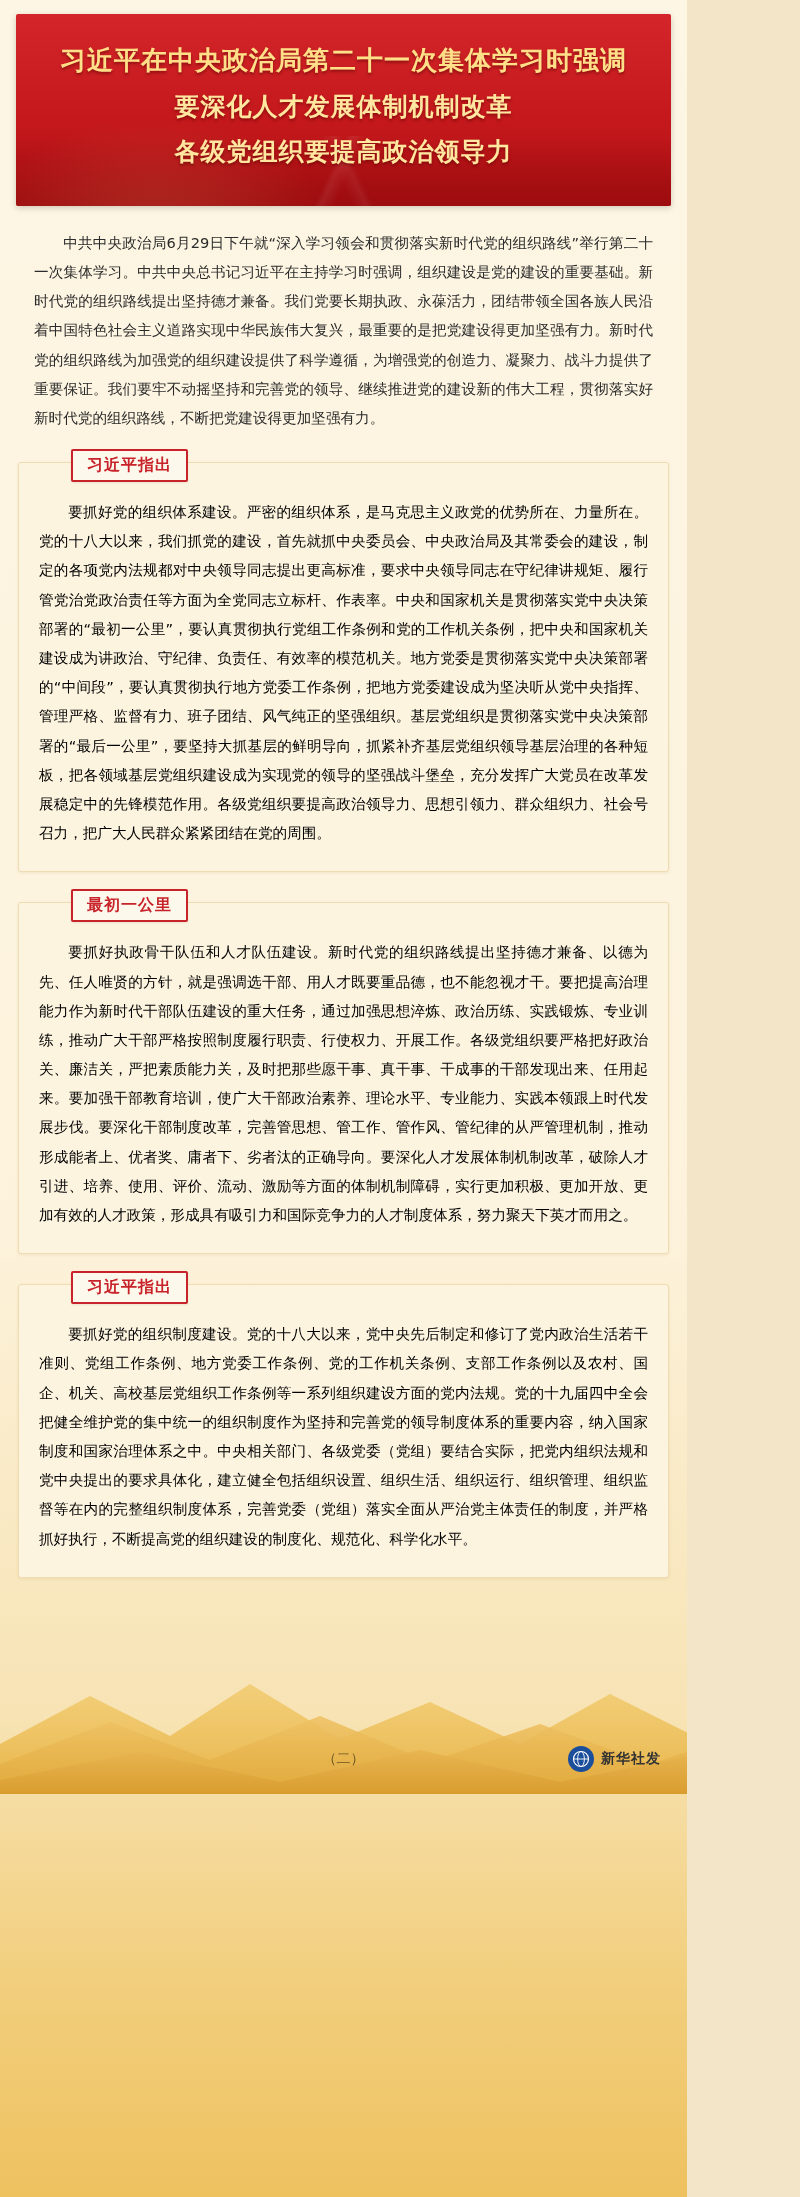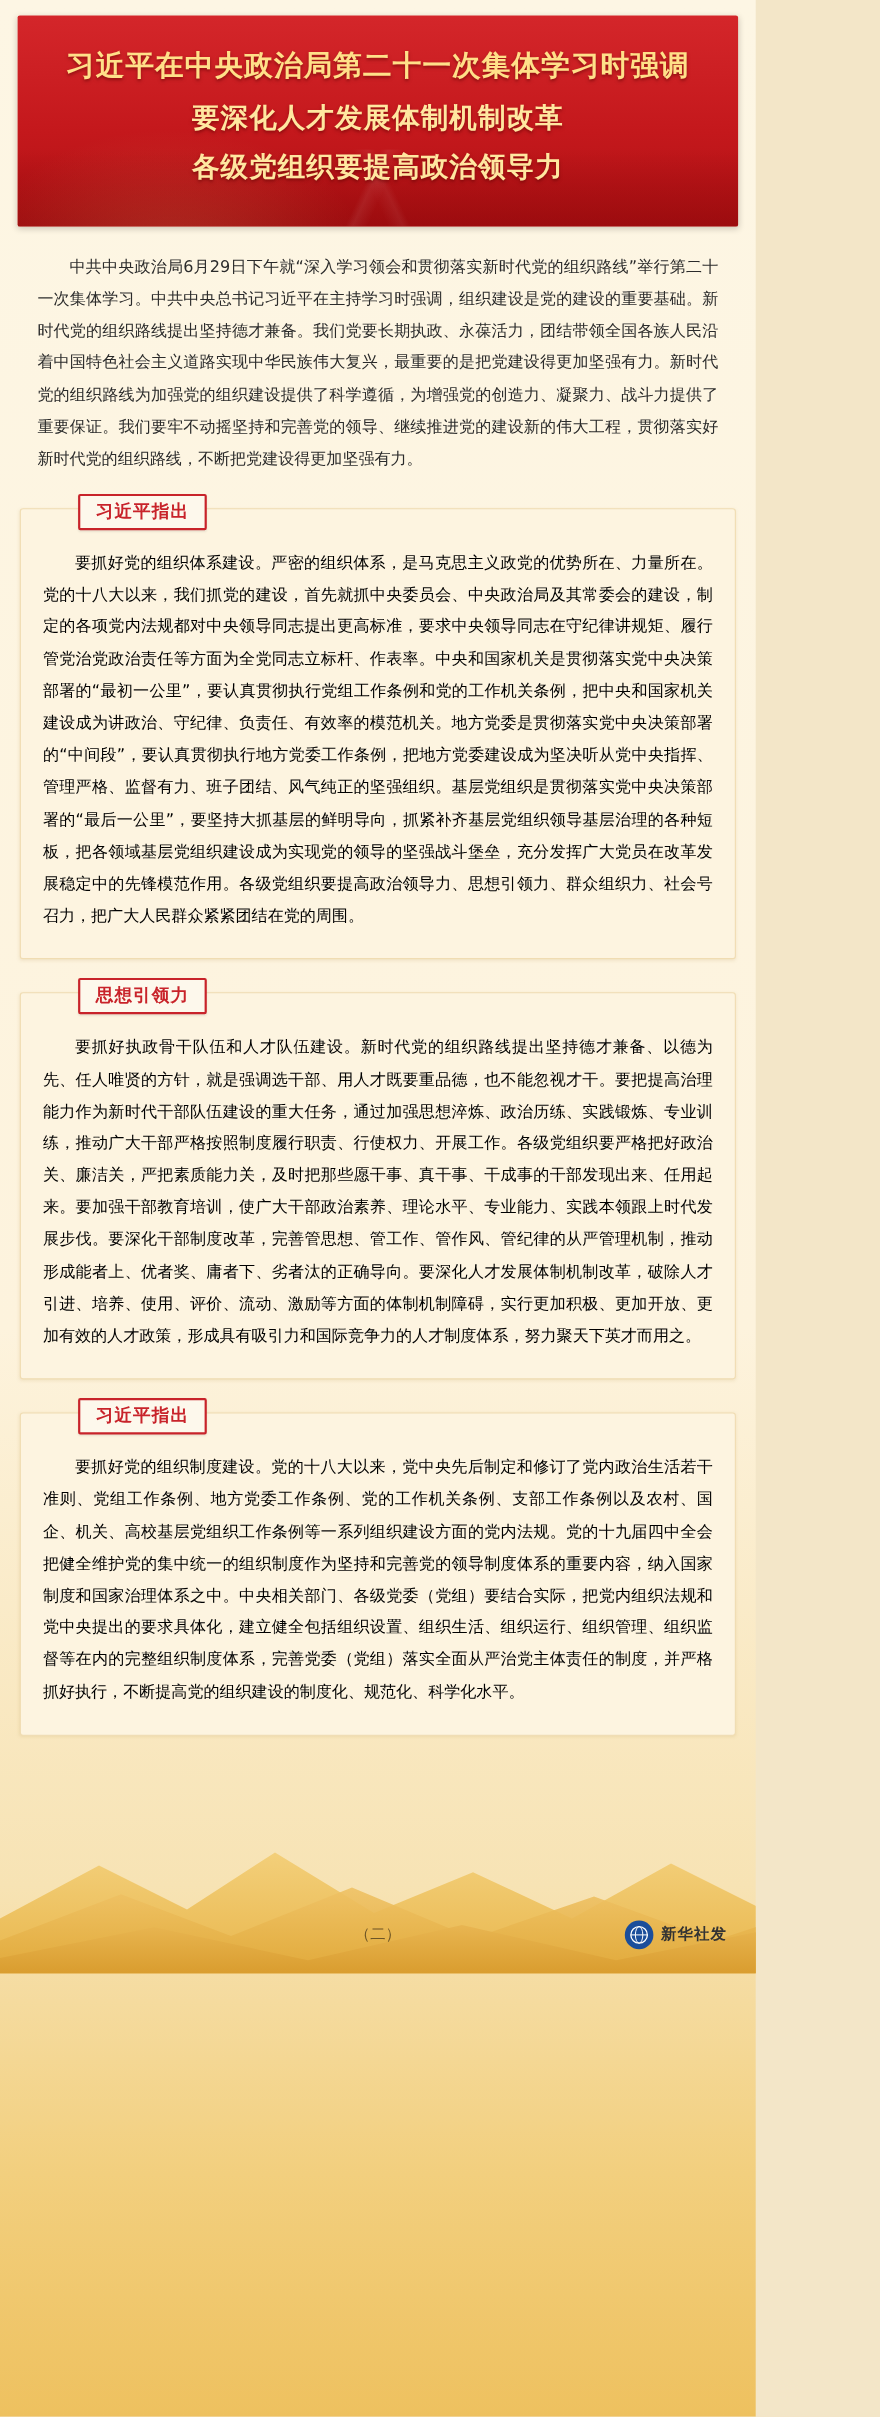--- a/index.html
+++ b/index.html
@@ -139,21 +139,21 @@
   </div>
 
   <div class="lead">中共中央政治局6月29日下午就“深入学习领会和贯彻落实新时代党的组织路线”举行第二十一次集体学习。中共中央总书记习近平在主持学习时强调，组织建设是党的建设的重要基础。新时代党的组织路线提出坚持德才兼备。我们党要长期执政、永葆活力，团结带领全国各族人民沿着中国特色社会主义道路实现中华民族伟大复兴，最重要的是把党建设得更加坚强有力。新时代党的组织路线为加强党的组织建设提供了科学遵循，为增强党的创造力、凝聚力、战斗力提供了重要保证。我们要牢不动摇坚持和完善党的领导、继续推进党的建设新的伟大工程，贯彻落实好新时代党的组织路线，不断把党建设得更加坚强有力。</div>
 
   <div class="section">
     <div class="section-tag">习近平指出</div>
     <p>要抓好党的组织体系建设。严密的组织体系，是马克思主义政党的优势所在、力量所在。党的十八大以来，我们抓党的建设，首先就抓中央委员会、中央政治局及其常委会的建设，制定的各项党内法规都对中央领导同志提出更高标准，要求中央领导同志在守纪律讲规矩、履行管党治党政治责任等方面为全党同志立标杆、作表率。中央和国家机关是贯彻落实党中央决策部署的“最初一公里”，要认真贯彻执行党组工作条例和党的工作机关条例，把中央和国家机关建设成为讲政治、守纪律、负责任、有效率的模范机关。地方党委是贯彻落实党中央决策部署的“中间段”，要认真贯彻执行地方党委工作条例，把地方党委建设成为坚决听从党中央指挥、管理严格、监督有力、班子团结、风气纯正的坚强组织。基层党组织是贯彻落实党中央决策部署的“最后一公里”，要坚持大抓基层的鲜明导向，抓紧补齐基层党组织领导基层治理的各种短板，把各领域基层党组织建设成为实现党的领导的坚强战斗堡垒，充分发挥广大党员在改革发展稳定中的先锋模范作用。各级党组织要提高政治领导力、思想引领力、群众组织力、社会号召力，把广大人民群众紧紧团结在党的周围。</p>
   </div>
 
   <div class="section">
-    <div class="section-tag">思想引领力</div>
+    <div class="section-tag">最初一公里</div>
     <p>要抓好执政骨干队伍和人才队伍建设。新时代党的组织路线提出坚持德才兼备、以德为先、任人唯贤的方针，就是强调选干部、用人才既要重品德，也不能忽视才干。要把提高治理能力作为新时代干部队伍建设的重大任务，通过加强思想淬炼、政治历练、实践锻炼、专业训练，推动广大干部严格按照制度履行职责、行使权力、开展工作。各级党组织要严格把好政治关、廉洁关，严把素质能力关，及时把那些愿干事、真干事、干成事的干部发现出来、任用起来。要加强干部教育培训，使广大干部政治素养、理论水平、专业能力、实践本领跟上时代发展步伐。要深化干部制度改革，完善管思想、管工作、管作风、管纪律的从严管理机制，推动形成能者上、优者奖、庸者下、劣者汰的正确导向。要深化人才发展体制机制改革，破除人才引进、培养、使用、评价、流动、激励等方面的体制机制障碍，实行更加积极、更加开放、更加有效的人才政策，形成具有吸引力和国际竞争力的人才制度体系，努力聚天下英才而用之。</p>
   </div>
 
   <div class="section">
     <div class="section-tag">习近平指出</div>
     <p>要抓好党的组织制度建设。党的十八大以来，党中央先后制定和修订了党内政治生活若干准则、党组工作条例、地方党委工作条例、党的工作机关条例、支部工作条例以及农村、国企、机关、高校基层党组织工作条例等一系列组织建设方面的党内法规。党的十九届四中全会把健全维护党的集中统一的组织制度作为坚持和完善党的领导制度体系的重要内容，纳入国家制度和国家治理体系之中。中央相关部门、各级党委（党组）要结合实际，把党内组织法规和党中央提出的要求具体化，建立健全包括组织设置、组织生活、组织运行、组织管理、组织监督等在内的完整组织制度体系，完善党委（党组）落实全面从严治党主体责任的制度，并严格抓好执行，不断提高党的组织建设的制度化、规范化、科学化水平。</p>
   </div>
 
   <div class="footer">
     <svg class="mountains" viewBox="0 0 800 170" preserveAspectRatio="none">

